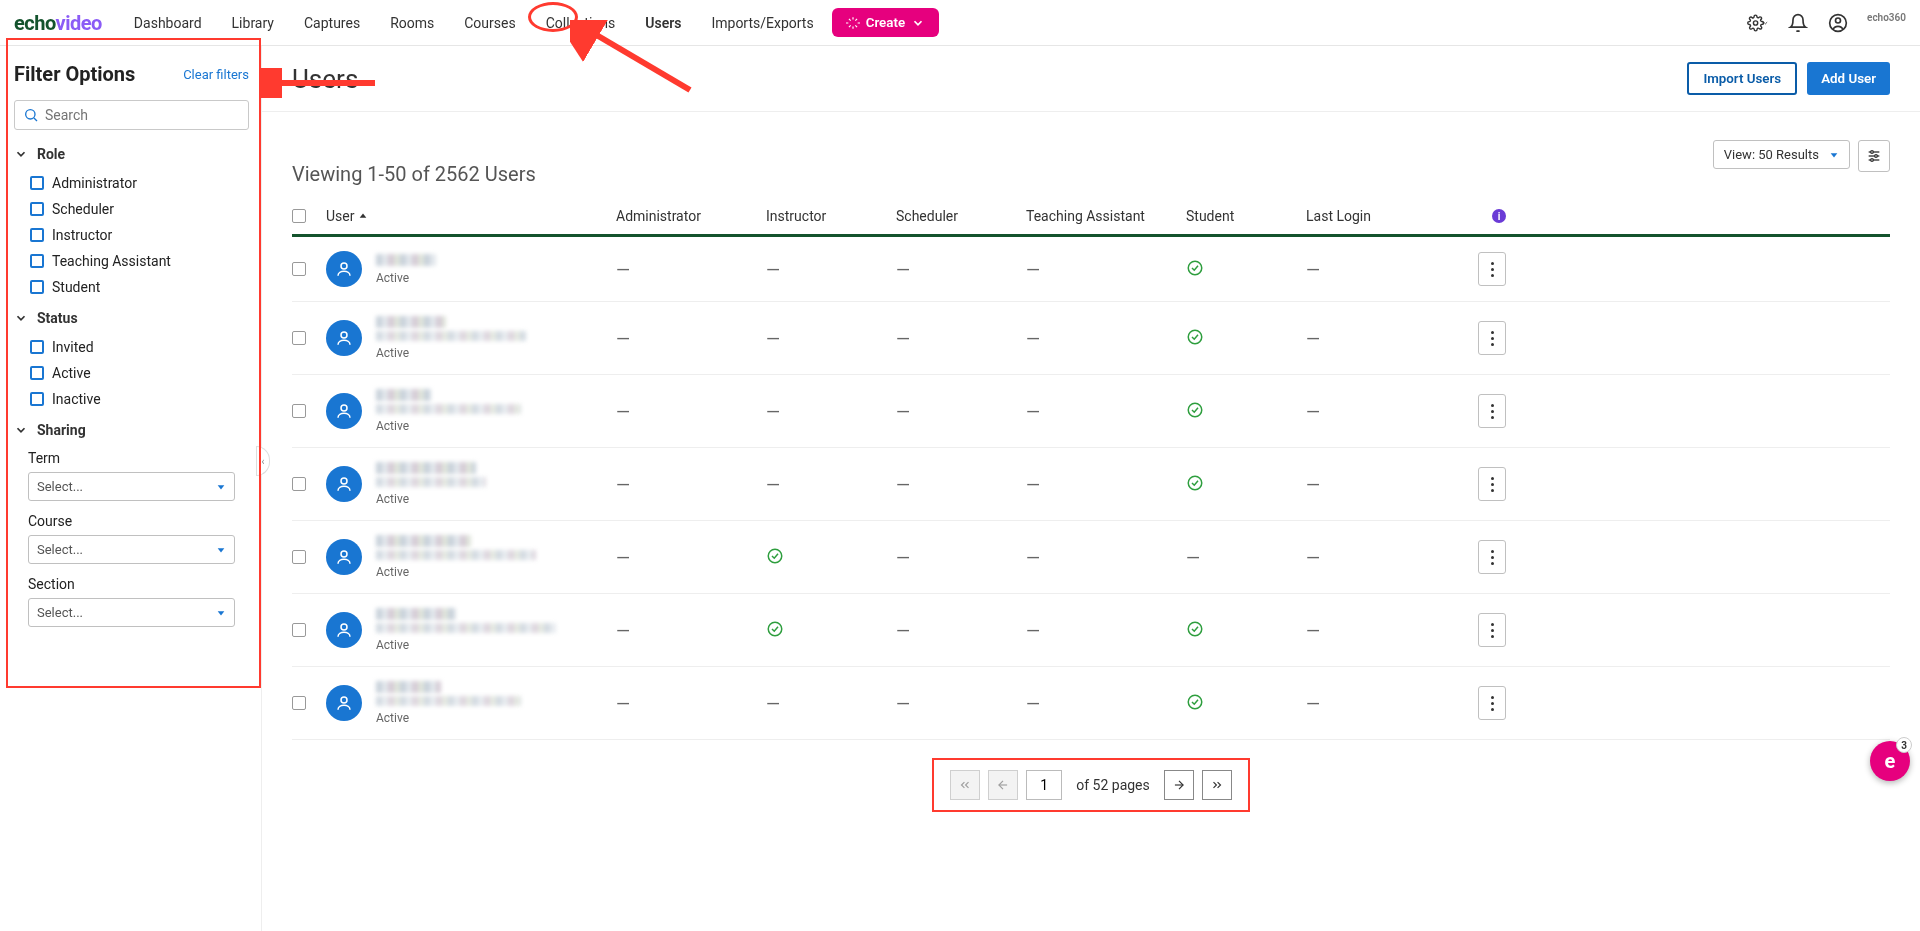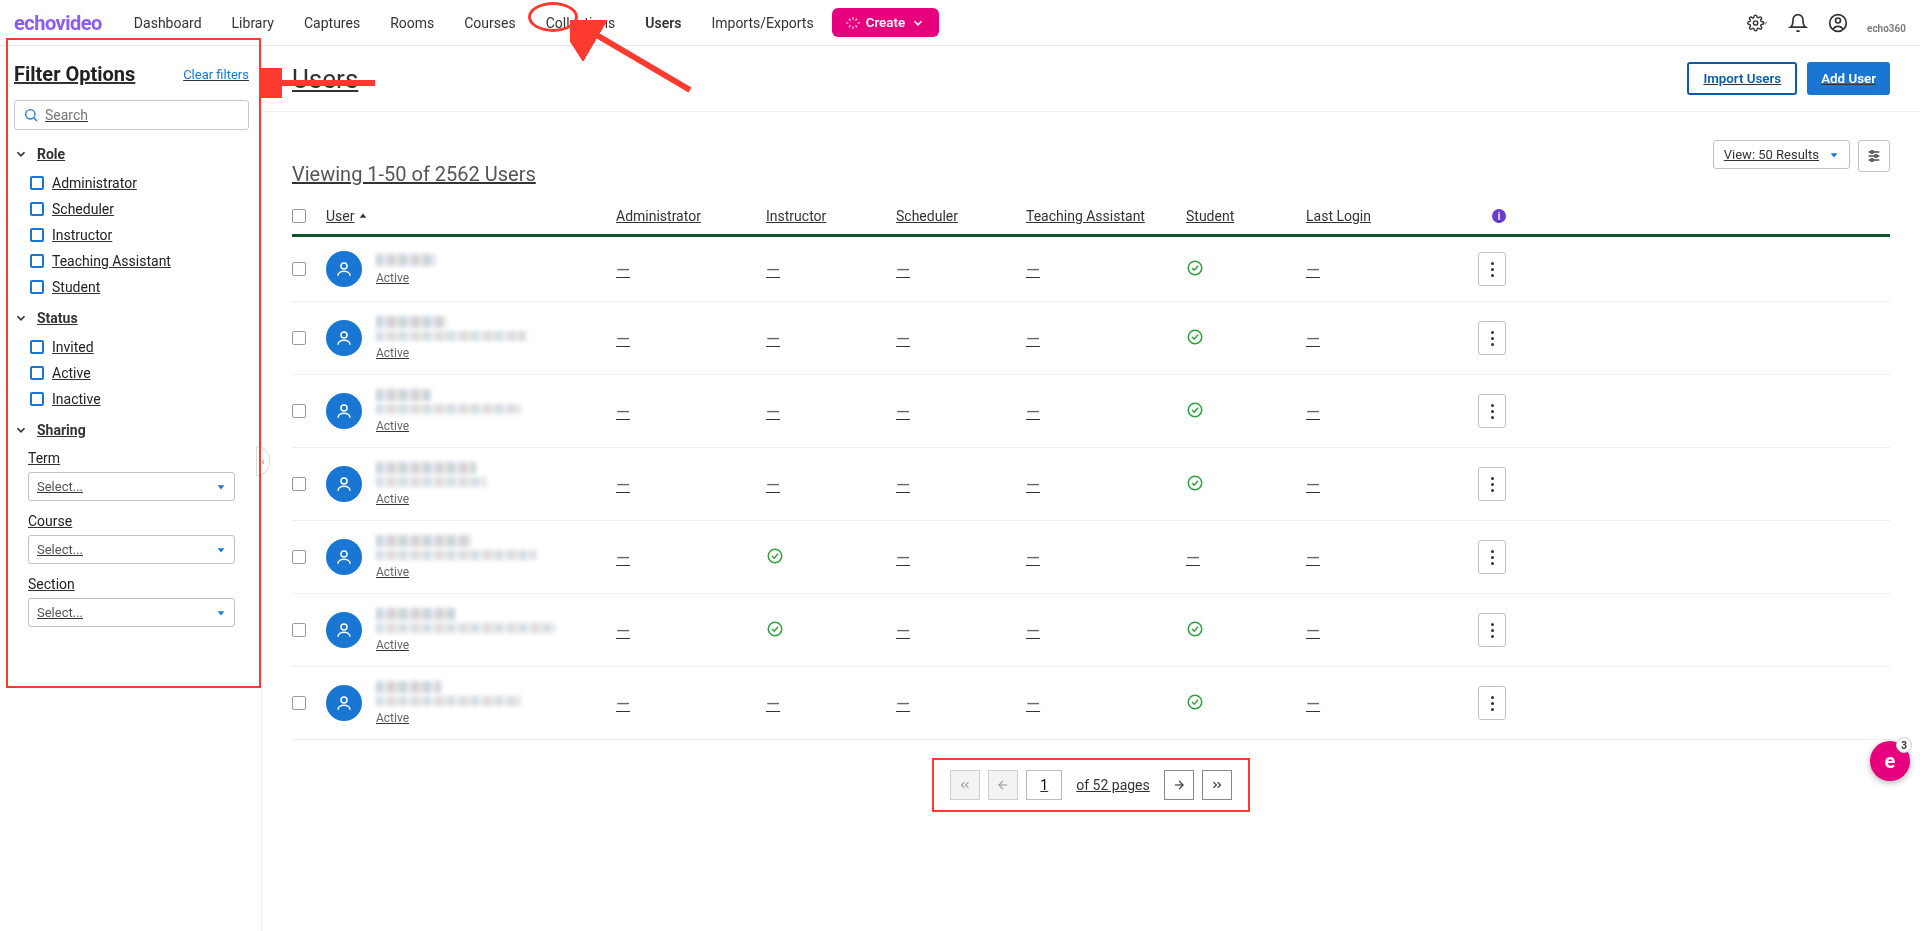--- a/index.html
+++ b/index.html
@@ -1,41 +1,41 @@
 <!DOCTYPE html>
 <html><head>
 <meta charset="utf-8">
 <style>
   * { box-sizing: border-box; margin: 0; padding: 0; font-family: -apple-system, BlinkMacSystemFont, "Segoe UI", Roboto, Arial, sans-serif; }
   body { background: #fff; color: #333; font-size: 14px; }
 
   
   .topnav { display:flex; align-items:center; padding:6px 14px; border-bottom:1px solid #e6e6e6; height:46px; }
   .logo { font-weight:700; font-size:20px; letter-spacing:-.5px; margin-right:28px; }
-  .logo .e1 { color:#8b5cf6; }
+  .logo .e1 { color:#14532d; }
   .logo .e2 { color:#8b5cf6; }
   .nav-links { display:flex; gap:22px; align-items:center; }
   .nav-link { color:#333; font-size:14px; cursor:pointer; padding:8px 4px; position:relative; }
   .nav-link.active { font-weight:600; }
   .create-btn { background:#E6007E; color:#fff; border:none; border-radius:6px; padding:7px 14px; font-weight:600; display:flex; align-items:center; gap:6px; cursor:pointer; margin-left:14px; }
   .create-btn svg { width:14px; height:14px; }
-  .nav-right { margin-left:auto; display:flex; align-items:flex-end; gap:18px; }
+  .nav-right { margin-left:auto; display:flex; align-items:flex-start; gap:18px; }
   .nav-icon { cursor:pointer; width:22px; height:22px; display:flex; align-items:center; justify-content:center; color:#333; }
   .brand-tag { font-size:10px; color:#777; font-weight:600; }
 
   
   .circle-annot { position:absolute; left:528px; top:2px; width:50px; height:30px; border:3px solid #FF3A2F; border-radius:50%; pointer-events:none; z-index:50; }
   .arrow-annot { position:absolute; pointer-events:none; z-index:50; }
   .arrow1 { left:570px; top:20px; width:130px; height:80px; }
   .arrow2 { left:260px; top:68px; width:120px; height:30px; }
   .red-box-sidebar { position:absolute; left:6px; top:38px; width:255px; height:650px; border:2px solid #FF3A2F; pointer-events:none; z-index:40; }
   .red-box-pager { position:absolute; border:2px solid #FF3A2F; pointer-events:none; z-index:40; }
 
   
-  .layout { display:flex; position:relative;text-decoration:underline; }
+  .layout { display:flex; position:relative; }
   .sidebar { width:262px; padding:16px 12px 20px 14px; border-right:1px solid #eee; min-height:calc(100vh - 46px); }
   .main { flex:1; padding:0; min-height:calc(100vh - 46px); position:relative; }
 
   
   .filter-head { display:flex; justify-content:space-between; align-items:center; margin-bottom:14px; }
   .filter-title { font-size:20px; font-weight:700; color:#222; }
   .clear-filters { color:#1976d2; font-size:13px; cursor:pointer; }
   .search-box { border:1px solid #c9c9c9; border-radius:3px; display:flex; align-items:center; padding:6px 8px; margin-bottom:16px; }
   .search-box svg { width:16px; height:16px; color:#1976d2; margin-right:6px; }
   .search-box input { border:none; outline:none; flex:1; font-size:14px; color:#555; }

